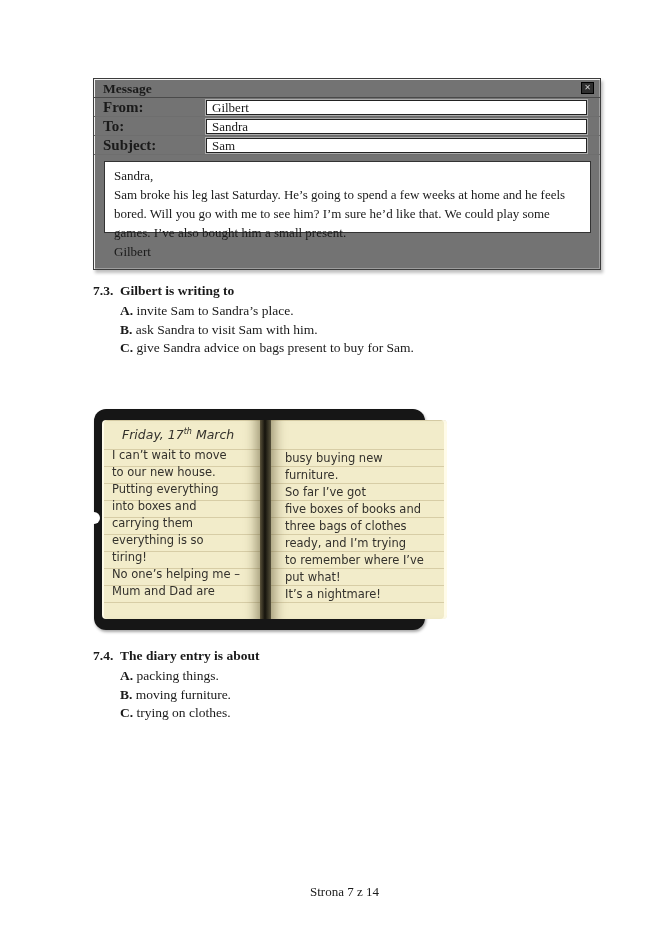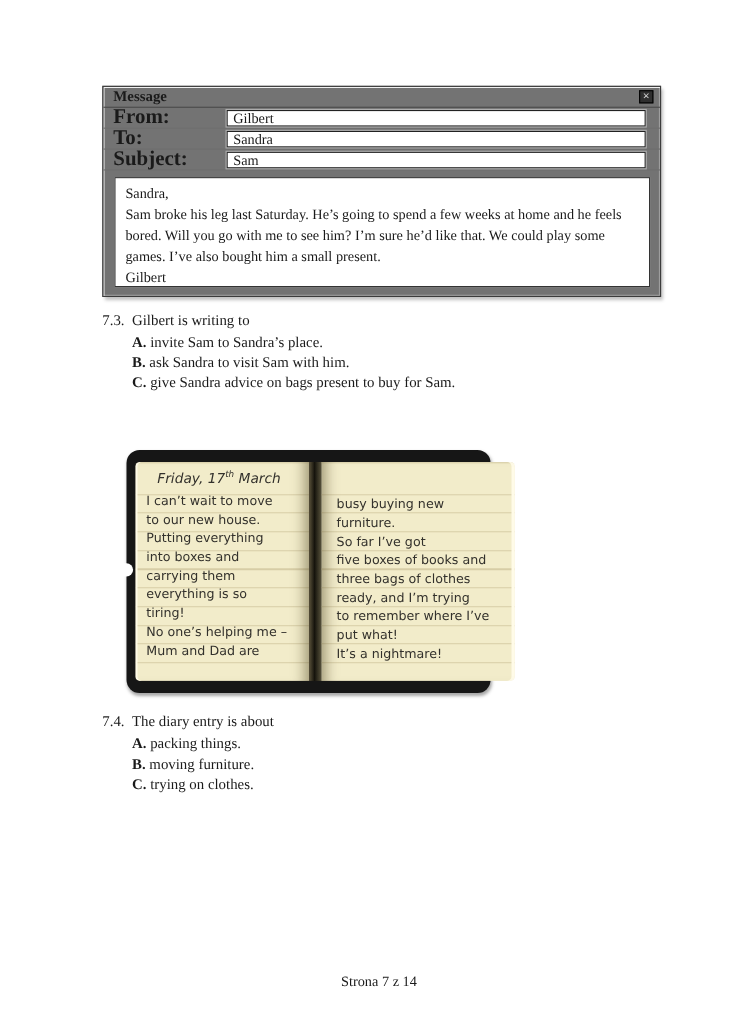--- a/index.html
+++ b/index.html
@@ -25,51 +25,50 @@
     position:absolute; right:6px; top:3px; width:13px; height:12px;
     background:#2f2f2f; border:1px solid #000;
     color:#cfcfcf; font-family:"DejaVu Sans", sans-serif; font-size:8px;
     line-height:10px; text-align:center; cursor:default;
   }
   .msg-row {
     display:flex; align-items:center; height:19px;
     border-bottom:1px solid #6e6e6e;
   }
   .msg-label {
-    width:112px; padding-left:9px; font-weight:bold; font-size:19px;
+    width:112px; padding-left:9px; font-weight:bold; font-size:15px;
   }
   .msg-input {
     flex:1; margin-right:13px; height:15px; line-height:14px;
     background:#ffffff; border:1px solid #222;
     box-shadow:0 0 0 1px #adadad;
     font-size:13px; padding-left:5px;
   }
   .msg-body {
-    margin:6px 9px 0 10px; height:100px;
+    margin:6px 9px 0 10px; height:72px;
     background:#ffffff; border:1px solid #333;
     padding:4px 9px 0 9px;
     font-size:13px; line-height:19px;
   }
 
   
   .question { position:absolute; left:93px; font-size:13.5px; }
   .q-73 { top:282px; }
   .q-74 { top:647px; }
-  .q-head { font-weight:normal; line-height:18px; white-space:nowrap; }
+  .q-head { font-weight:bold; line-height:18px; white-space:nowrap; }
   .q-head .q-num { display:inline-block; width:27px; }
   .q-options { padding-left:27px; margin-top:2px;font-family:Liberation Serif, serif; }
   .q-option { line-height:18.5px; white-space:nowrap; }
   .q-option b { font-weight:bold; }
 
   
   .notebook {
     position:absolute; left:94px; top:409px; width:331px; height:221px;
     background:#161616; border-radius:12px;
     box-shadow:1px 2px 3px rgba(0,0,0,0.35);
-    margin-left:21px;
   }
   .nb-page {
     position:absolute; top:11px; height:199px;
     background-color:#f2ecca;
     background-image:
       repeating-linear-gradient(to bottom, transparent 0px, transparent 16px, #d7cda6 16px, #d7cda6 17px);
     background-position:0 13px;
     font-family:"DejaVu Sans", sans-serif; font-size:11.5px; color:#33312c;
   }
   .nb-left {

